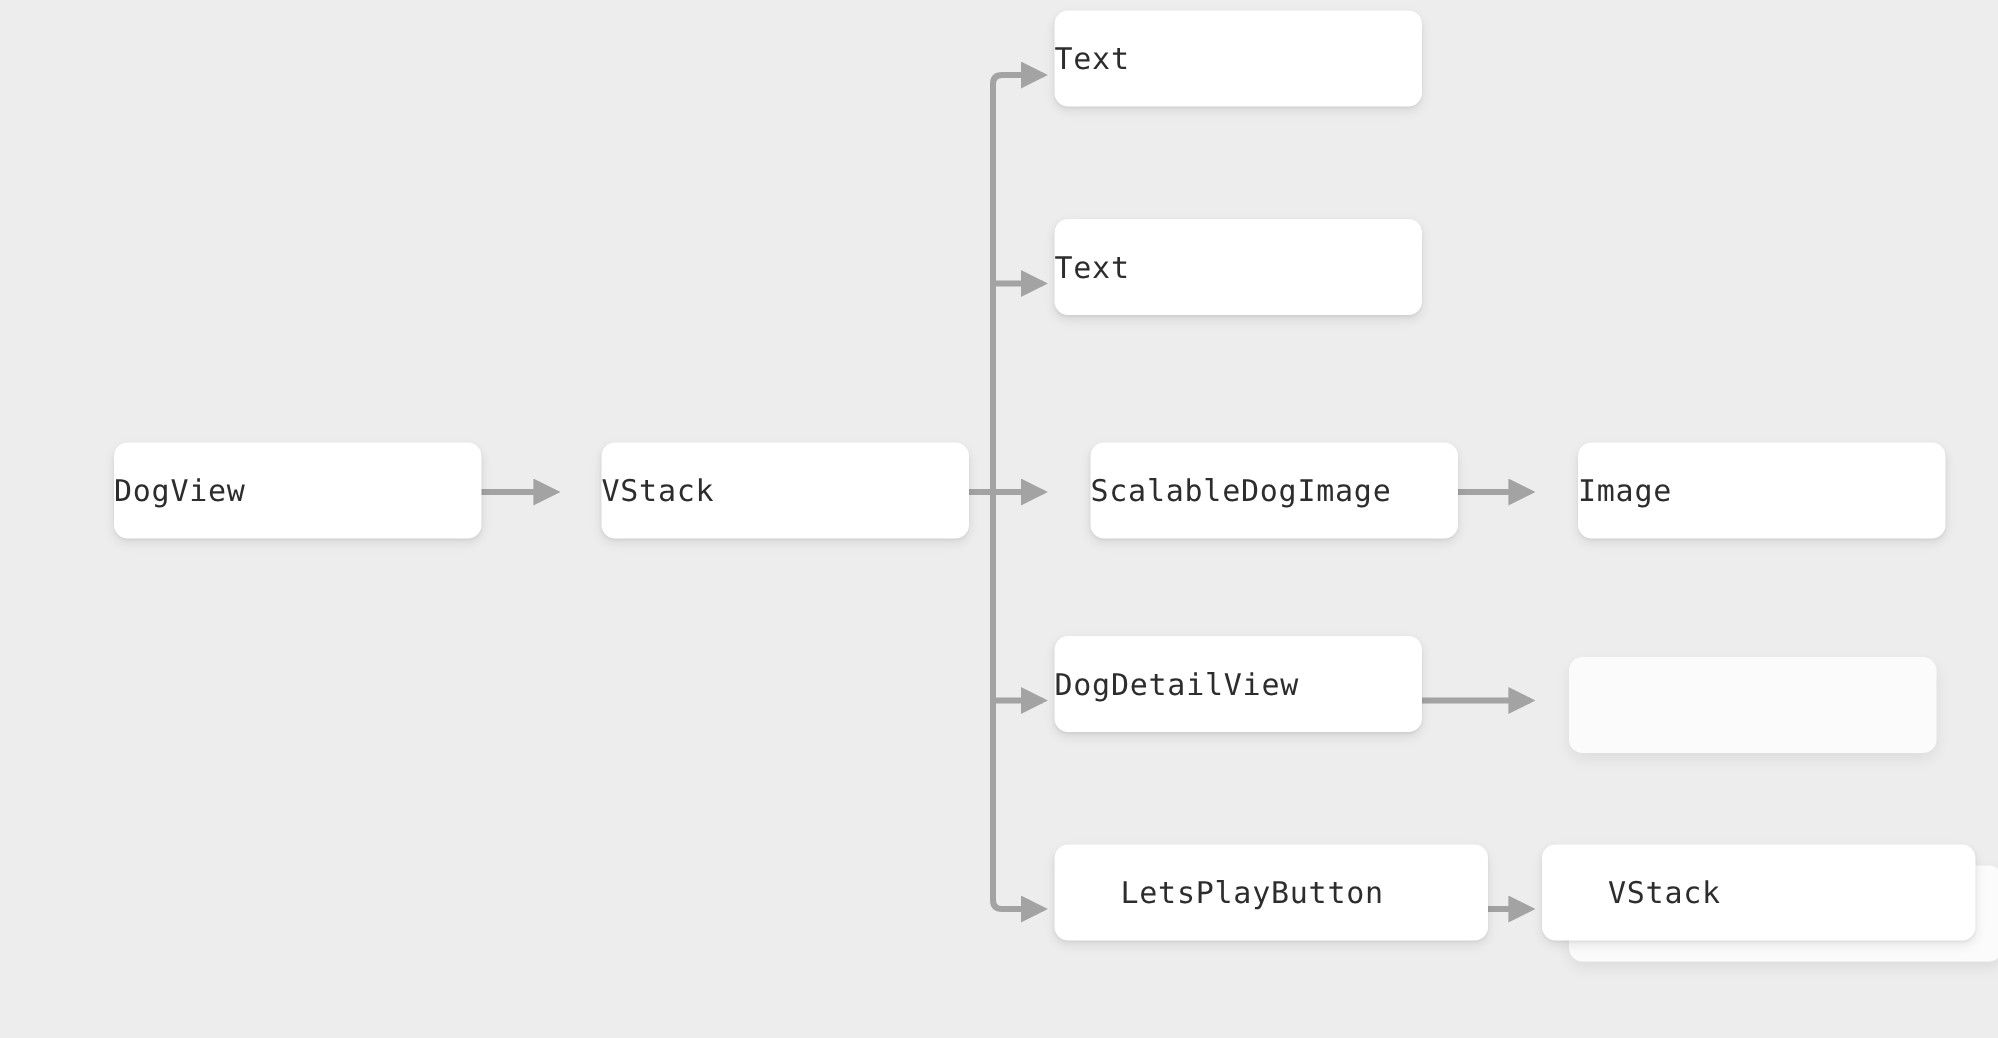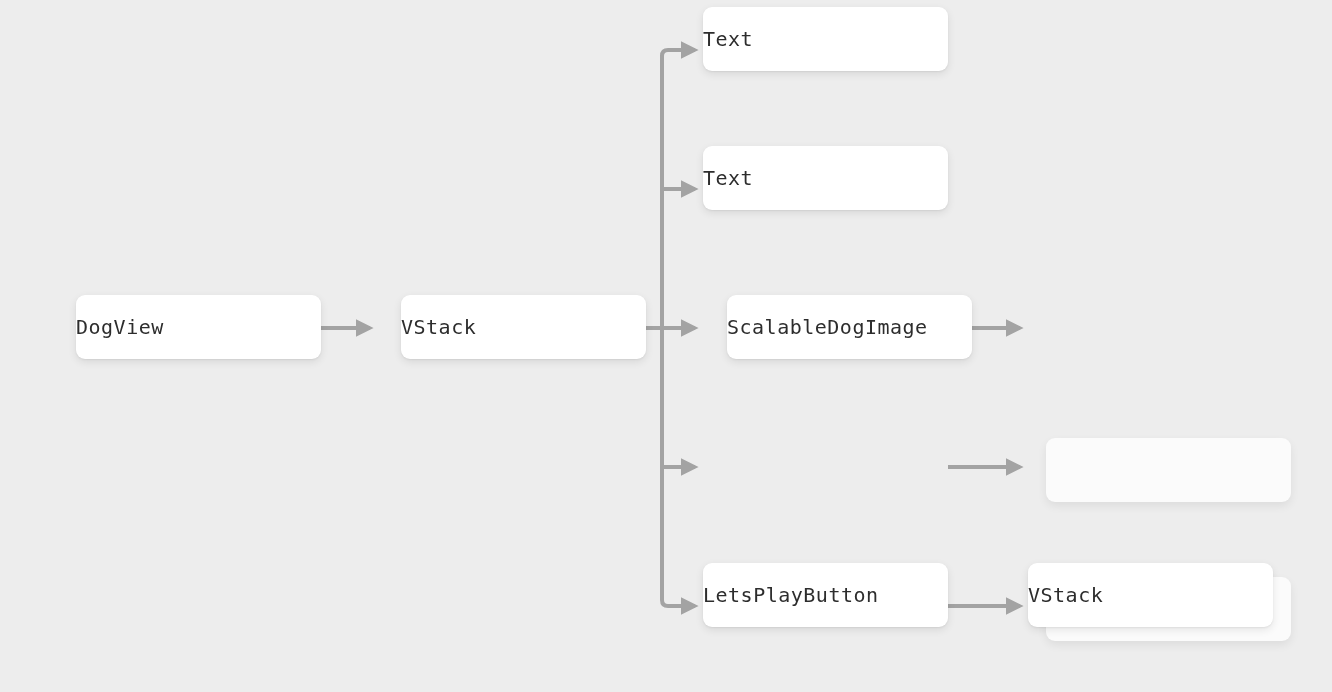--- a/index.html
+++ b/index.html
@@ -53,21 +53,21 @@
   
   .c0 { left: 52px; }
   .c1 { left: 377px; }
   .c2 { left: 703px; }
   .c3 { left: 1028px; }
   
   .r0 { top: 7px; }
   .r1 { top: 146px; }
   .r2 { top: 295px; margin-left: 24px; }
   .r3 { top: 424px; }
-  .r4 { top: 563px; }
+  .r4 { top: 563px; padding-left: 44px; }
   
   .back.c3 { left: 1046px; }
   .back.r3 { top: 438px; }
   .back.r4 { top: 577px; }
 </style>
 </head>
 <body>
 
 <div class="canvas">
 
@@ -100,21 +100,27 @@
 
   <div class="node c2 r0">
     <span>Text</span>
   </div>
   <div class="node c2 r1">
     <span>Text</span>
   </div>
   <div class="node c2 r2">
     <span>ScalableDogImage</span>
   </div>
+  <div class="node c2 r3">
+    <span>DogDetailView</span>
+  </div>
   <div class="node c2 r4">
     <span>LetsPlayButton</span>
   </div>
 
+  <div class="node c3 r2">
+    <span>Image</span>
+  </div>
   <div class="node c3 r4">
     <span>VStack</span>
   </div>
 
 </div>
 
 </body></html>

